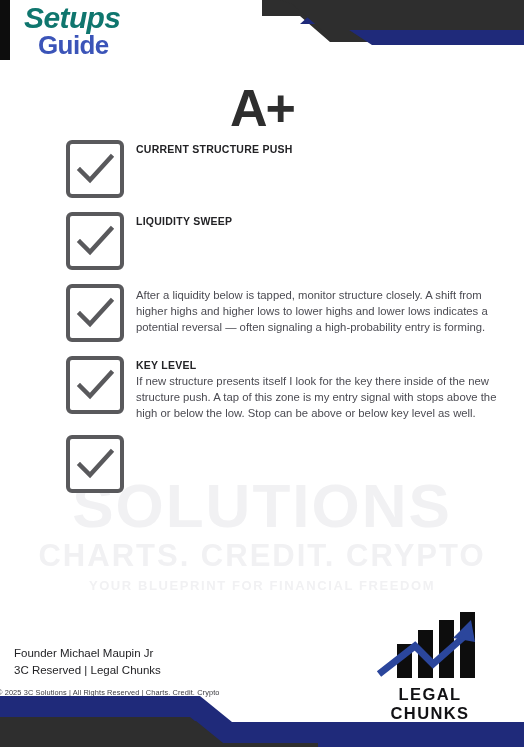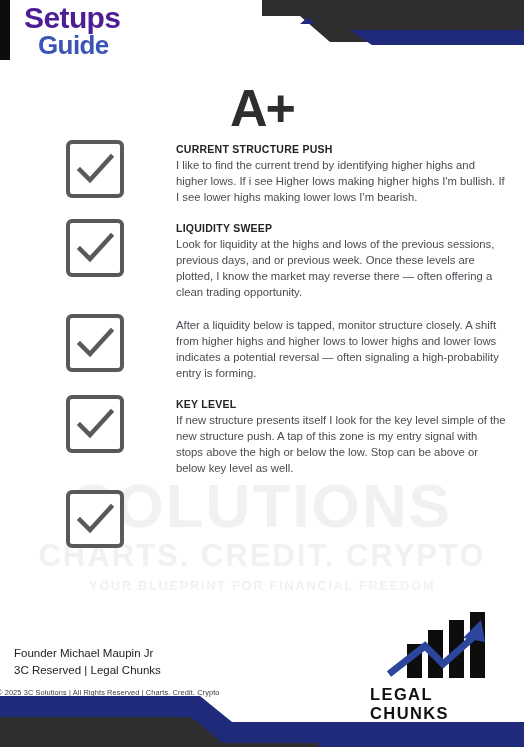--- a/index.html
+++ b/index.html
@@ -33,21 +33,22 @@
     left: 24px;
     top: 4px;
     line-height: 0.96;
     user-select: none;
   }
   #brand .line1 {
     display: block;
     font-size: 30px;
     font-weight: bold;
     letter-spacing: -0.6px;
-    color: #4c1d95;
+    color: #0f766e;
+    font-style: italic;
   }
   #brand .line2 {
     display: block;
     font-size: 26px;
     font-weight: bold;
     letter-spacing: -0.6px;
     color: #3b54b8;
     padding-left: 14px;
   }
 
@@ -85,21 +86,20 @@
     position: absolute;
     top: 140px;
     left: 0;
     width: 524px;
   }
   .check-row {
     display: flex;
     align-items: flex-start;
     padding: 0 18px 0 66px;
     margin-bottom: 14px;
-    gap: 40px;
   }
   .checkbox {
     flex: 0 0 auto;
     width: 58px;
     height: 58px;
     border: 4px solid #59595c;
     border-radius: 6px;
     box-sizing: border-box;
     margin-right: 12px;
     position: relative;
@@ -142,23 +142,24 @@
     top: 688px;
     font-size: 7.4px;
     letter-spacing: 0.1px;
     color: #3a3a3f;
     white-space: nowrap;
   }
 
   
   #logo-block {
     position: absolute;
-    left: 370px;
+    left: 360px;
     top: 612px;
     width: 140px;
+    text-align: center;
   }
   #logo-mark { display: block; margin: 0 auto; }
   #logo-name {
     font-size: 16.5px;
     font-weight: bold;
     letter-spacing: 1.4px;
     color: #111114;
     margin-top: 1px;
   }
   #logo-sub {
@@ -195,33 +196,31 @@
   <div id="checklist">
 
     <div class="check-row">
       <div class="checkbox">
         <svg width="50" height="50" viewBox="0 0 50 50">
           <polyline points="10,26 20,36 41,13" fill="none" stroke="#59595c" stroke-width="4.5" stroke-linecap="square" stroke-linejoin="miter"></polyline>
         </svg>
       </div>
       <div class="check-body">
         <div class="check-title">CURRENT STRUCTURE PUSH</div>
-        <div class="check-desc">I like to find the current trend by identifying higher highs and higher lows. If i see Higher lows making higher highs I'm bullish. If I see lower highs making lower lows I'm bearish.</div>
       </div>
     </div>
 
     <div class="check-row">
       <div class="checkbox">
         <svg width="50" height="50" viewBox="0 0 50 50">
           <polyline points="10,26 20,36 41,13" fill="none" stroke="#59595c" stroke-width="4.5" stroke-linecap="square" stroke-linejoin="miter"></polyline>
         </svg>
       </div>
       <div class="check-body">
         <div class="check-title">LIQUIDITY SWEEP</div>
-        <div class="check-desc">Look for liquidity at the highs and lows of the previous sessions, previous days, and or previous week. Once these levels are plotted, I know the market may reverse there — often offering a clean trading opportunity.</div>
       </div>
     </div>
 
     <div class="check-row">
       <div class="checkbox">
         <svg width="50" height="50" viewBox="0 0 50 50">
           <polyline points="10,26 20,36 41,13" fill="none" stroke="#59595c" stroke-width="4.5" stroke-linecap="square" stroke-linejoin="miter"></polyline>
         </svg>
       </div>
       <div class="check-body">
@@ -230,21 +229,21 @@
     </div>
 
     <div class="check-row">
       <div class="checkbox">
         <svg width="50" height="50" viewBox="0 0 50 50">
           <polyline points="10,26 20,36 41,13" fill="none" stroke="#59595c" stroke-width="4.5" stroke-linecap="square" stroke-linejoin="miter"></polyline>
         </svg>
       </div>
       <div class="check-body">
         <div class="check-title">KEY LEVEL</div>
-        <div class="check-desc">If new structure presents itself I look for the key level simple of the new structure push. A tap of this zone is my entry signal with stops above the high or below the low. Stop can be above or below key level as well.</div>
+        <div class="check-desc">If new structure presents itself I look for the key there inside of the new structure push. A tap of this zone is my entry signal with stops above the high or below the low. Stop can be above or below key level as well.</div>
       </div>
     </div>
 
     <div class="check-row">
       <div class="checkbox">
         <svg width="50" height="50" viewBox="0 0 50 50">
           <polyline points="10,26 20,36 41,13" fill="none" stroke="#59595c" stroke-width="4.5" stroke-linecap="square" stroke-linejoin="miter"></polyline>
         </svg>
       </div>
       <div class="check-body">

